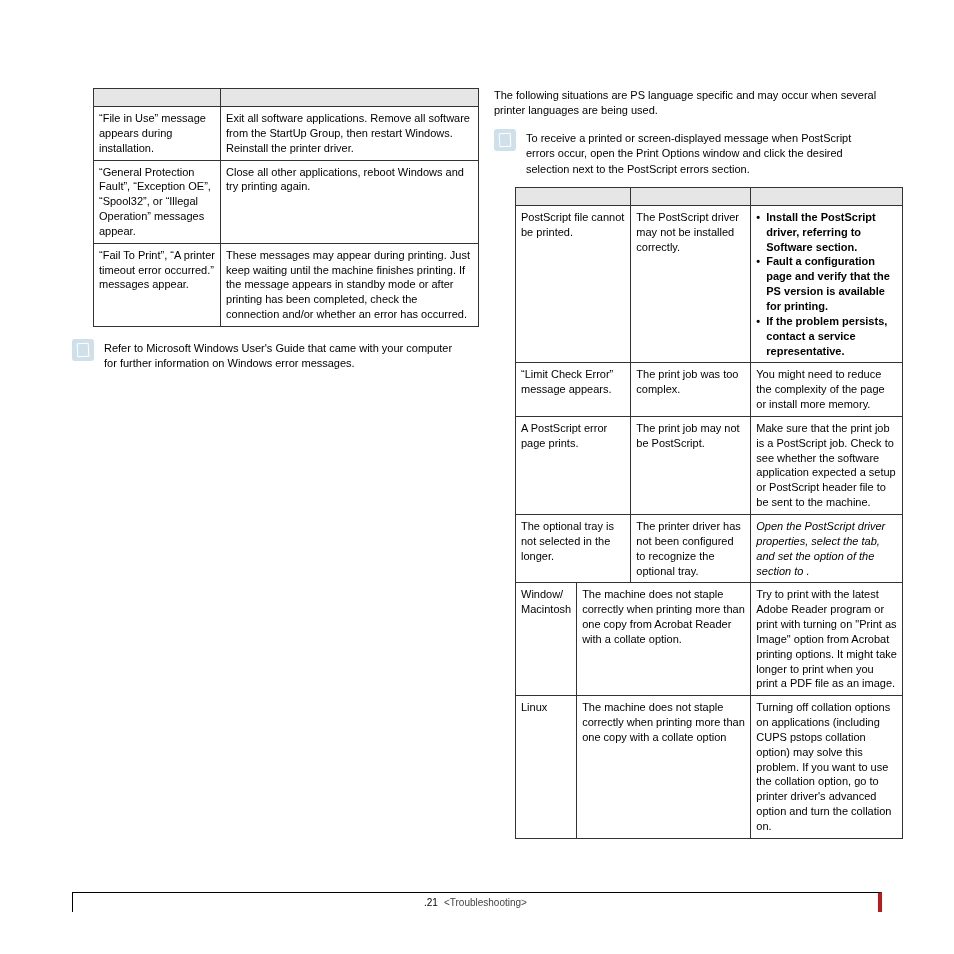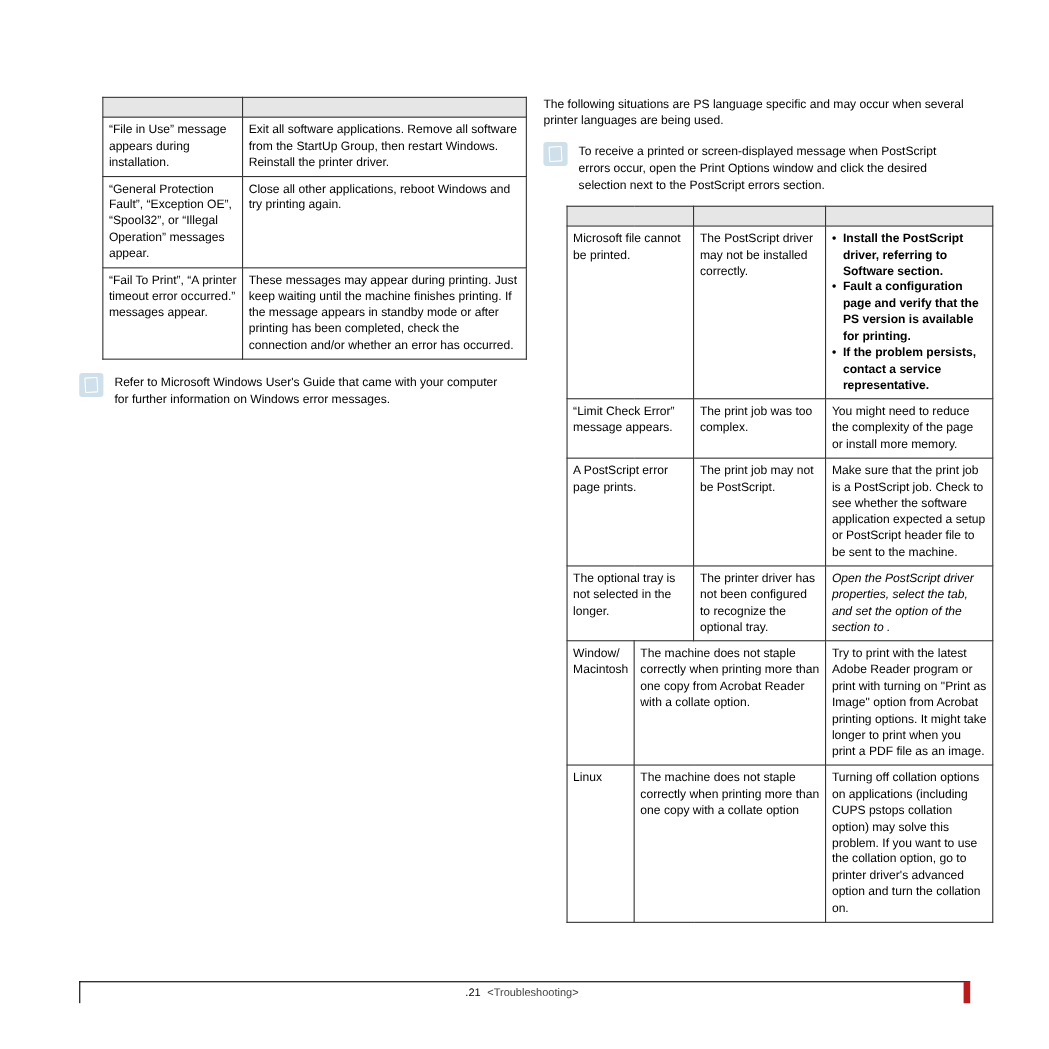--- a/index.html
+++ b/index.html
@@ -70,21 +70,21 @@
     content: '•';
     position: absolute;
     left: 0;
   }
   .inline-text { display: inline; font-style: italic; }
   .footer {
     position: absolute;
     left: 72px; right: 72px; bottom: 42px;
     border-top: 1px solid #000;
     border-left: 1px solid #000;
-    border-right: 6px solid #b91c1c;
+    border-right: 4px solid #b91c1c;
     height: 20px;
     display: flex;
     align-items: center;
     justify-content: center;
     font-size: 10px;
   }
   .footer .pg { letter-spacing: 0; }
   .footer .sect { margin-left: 6px; color: #444; }
   .row-solutions { padding: 4px 5px; }
 </style>
@@ -134,21 +134,21 @@
     <table>
       <thead>
           <tr>
             <th colspan="2" style="width:27%"></th>
             <th style="width:31%"></th>
             <th></th>
           </tr>
         </thead>
       <tbody>
         <tr>
-          <td colspan="2">Microsoft file cannot be printed.</td>
+          <td colspan="2">PostScript file cannot be printed.</td>
           <td>The PostScript driver may not be installed correctly.</td>
           <td class="row-solutions">
             <ul>
               <li>Install the PostScript driver, referring to Software section.</li>
               <li>Fault a configuration page and verify that the PS version is available for printing.</li>
               <li>If the problem persists, contact a service representative.</li>
             </ul>
           </td>
         </tr>
         <tr>

